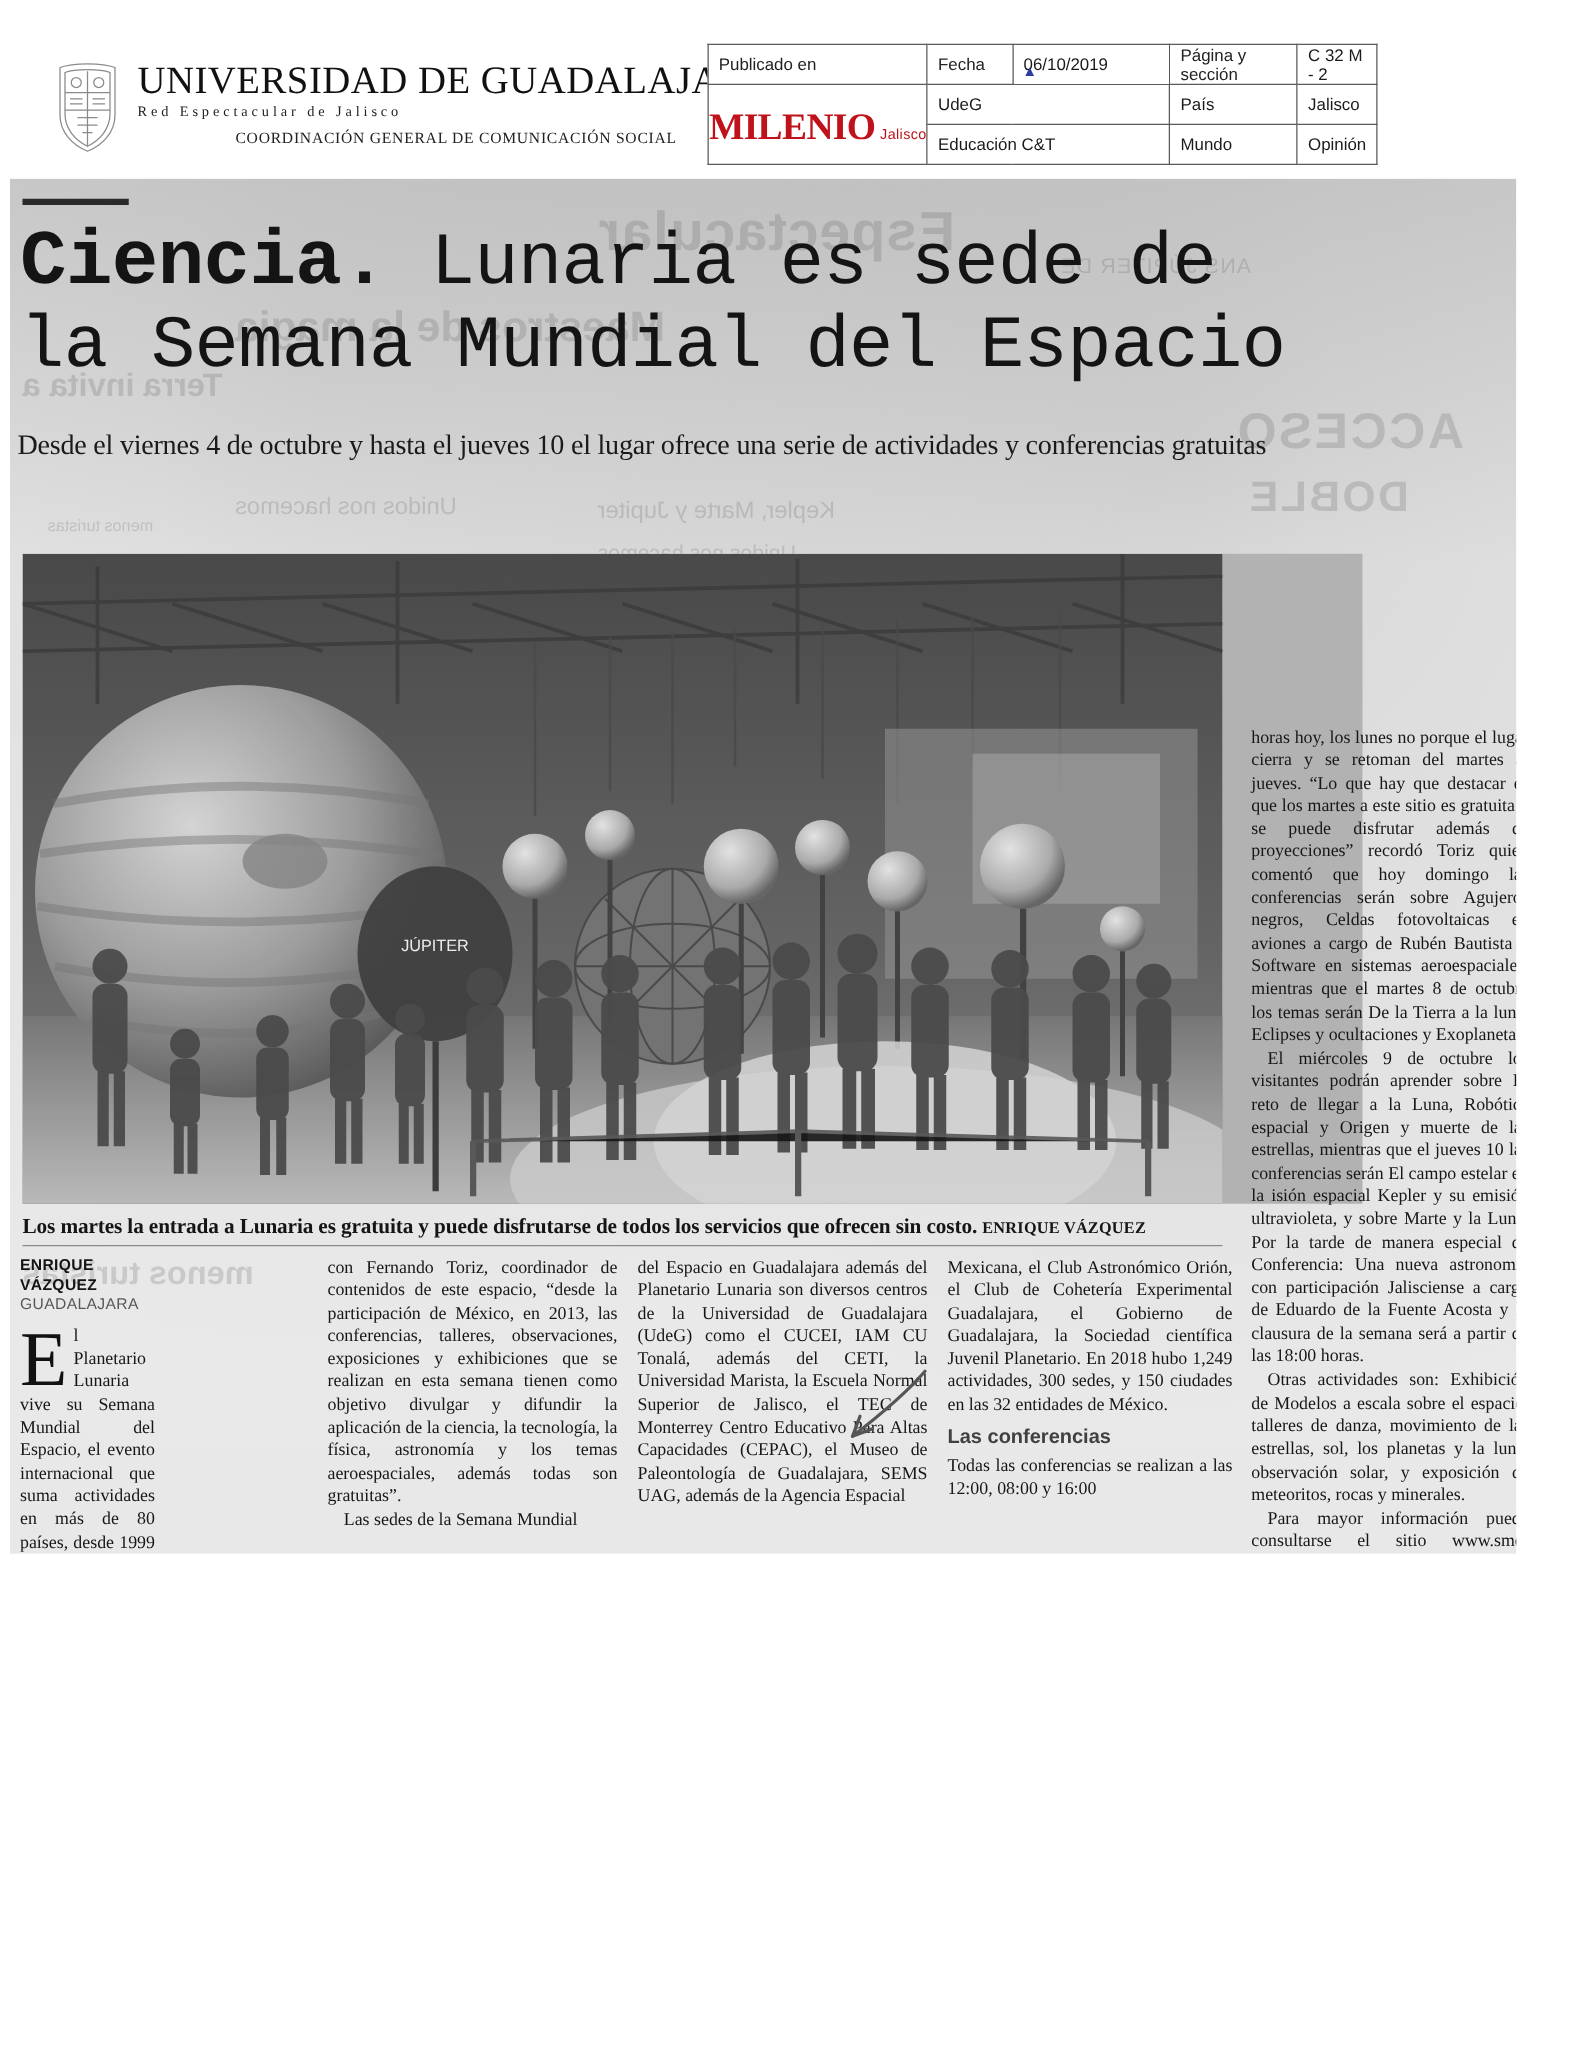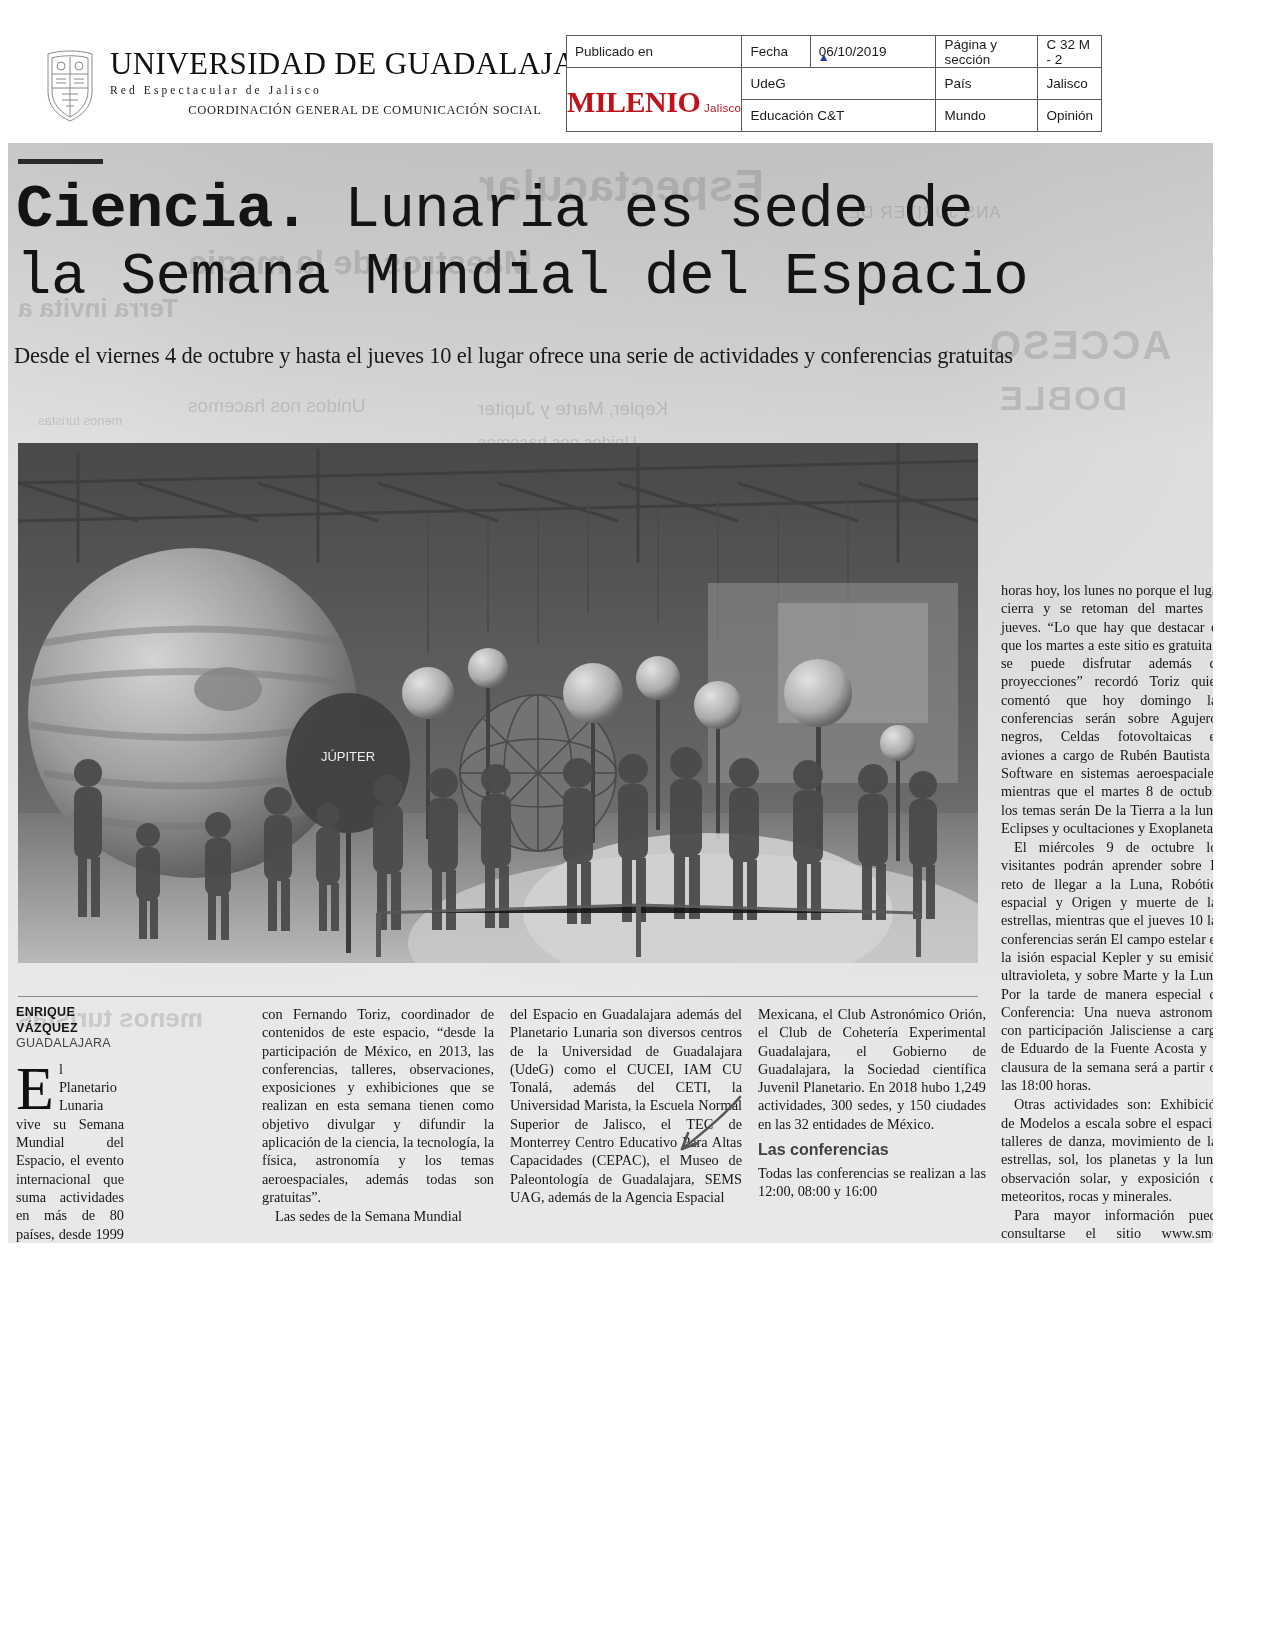--- a/index.html
+++ b/index.html
@@ -217,21 +217,21 @@
     color: #1a1a1a;
     letter-spacing: -0.2px;
     white-space: nowrap;
   }
 
   
   .photo {
     position: absolute;
     left: 10px;
     top: 300px;
-    width: 960px;
+    width: 1072px;
     height: 520px;
     overflow: hidden;
     background: #eab308;
   }
   .photo svg { display: block; }
 
   .photo-caption {
     position: absolute;
     left: 10px;
     top: 828px;
@@ -275,21 +275,21 @@
   .col p + p { margin-top: 1px; }
 
   .byline {
     font-family: "Liberation Sans", sans-serif;
     font-weight: bold;
     font-size: 12.5px;
     letter-spacing: 0.3px;
     color: #141414;
     line-height: 1.25;
   }
-  .byline .city { font-weight: normal; color: #6d28d9; }
+  .byline .city { font-weight: normal; color: #0369a1; }
 
   .dropcap-p {
     position: relative;
   }
   .dropcap {
     float: left;
     font-family: "Liberation Serif", serif;
     font-size: 62px;
     line-height: 48px;
     padding: 4px 5px 0 0;
@@ -557,20 +557,24 @@
         <rect x="358" y="470" width="5" height="44"></rect>
           <rect x="618" y="462" width="5" height="52"></rect>
           <rect x="898" y="470" width="5" height="44"></rect>
       </g>
 
       <rect width="960" height="520" fill="none"></rect>
       <rect width="960" height="520" fill="#d8d5cf" opacity="0.10"></rect>
     </svg>
   </div>
 
+  <div class="photo-caption">
+    <span>Los martes la entrada a Lunaria es gratuita y puede disfrutarse de todos los servicios que ofrecen sin costo.</span>
+    <span class="photo-credit">ENRIQUE VÁZQUEZ</span>
+  </div>
 
   <div class="hairline" style="left:10px; top:853px; width:960px;"></div>
 
   <div class="cols">
 
     <div class="col col-1">
       <div class="byline">
         <div>ENRIQUE VÁZQUEZ</div>
         <div class="city">GUADALAJARA</div>
       </div>

